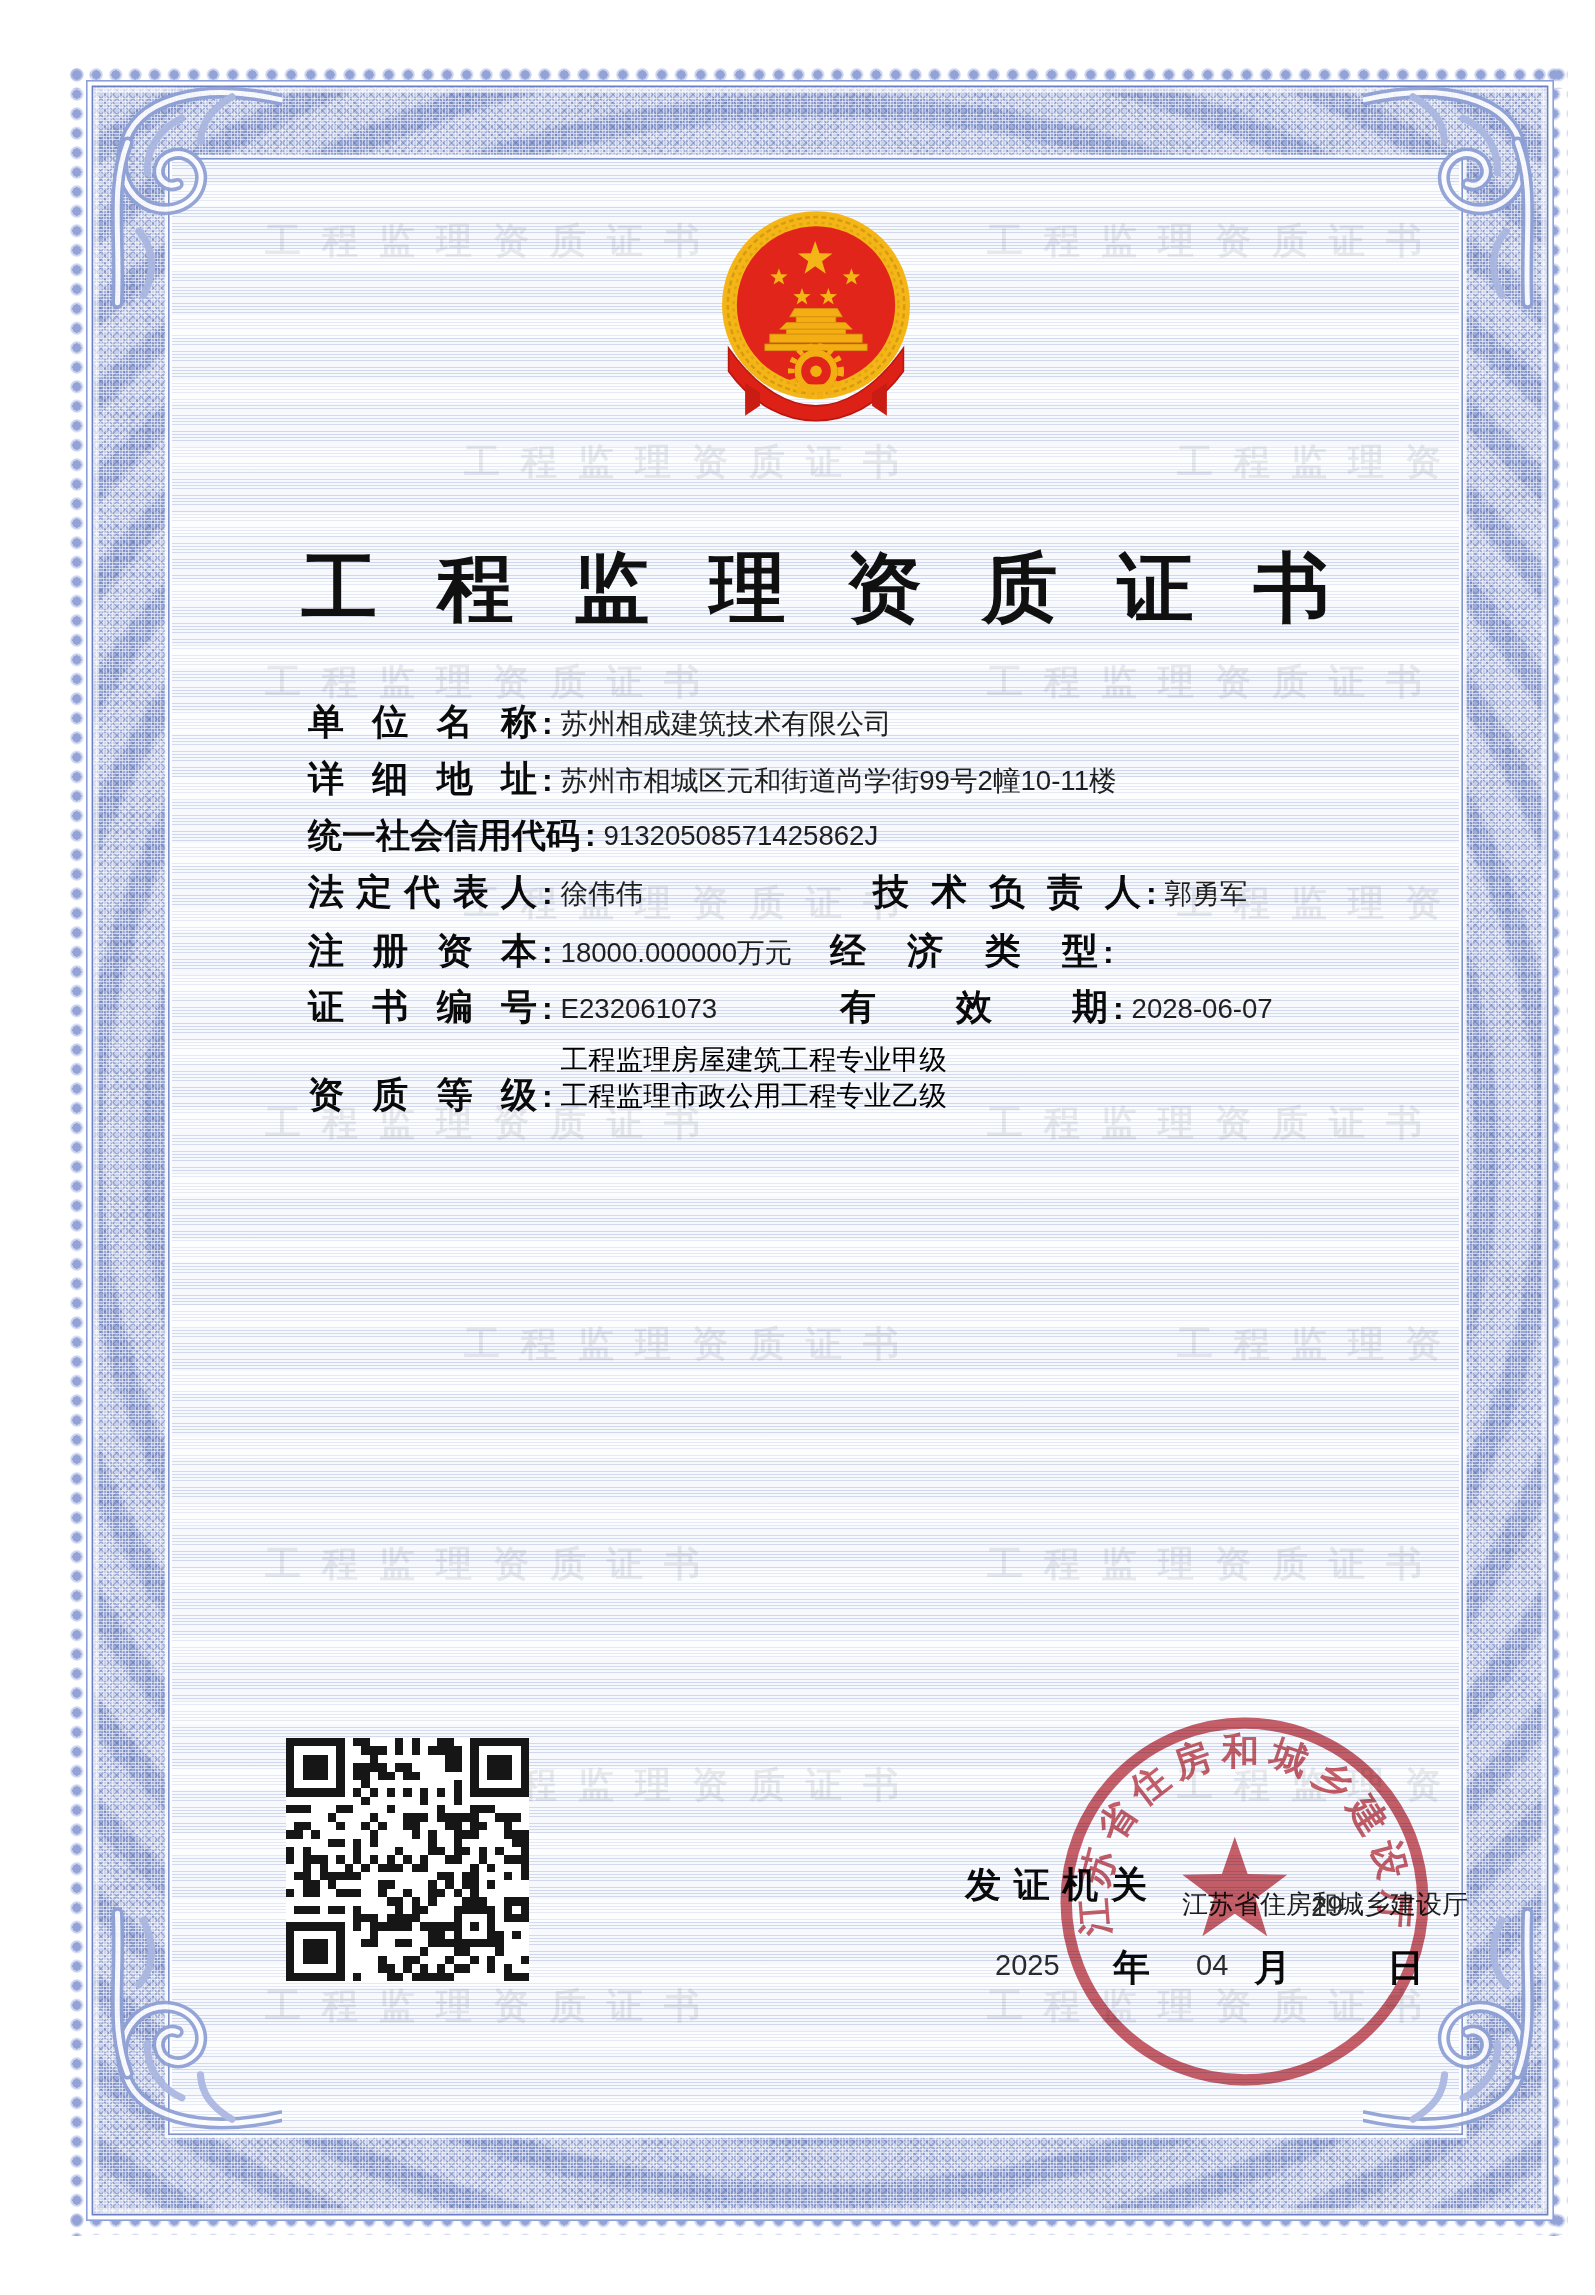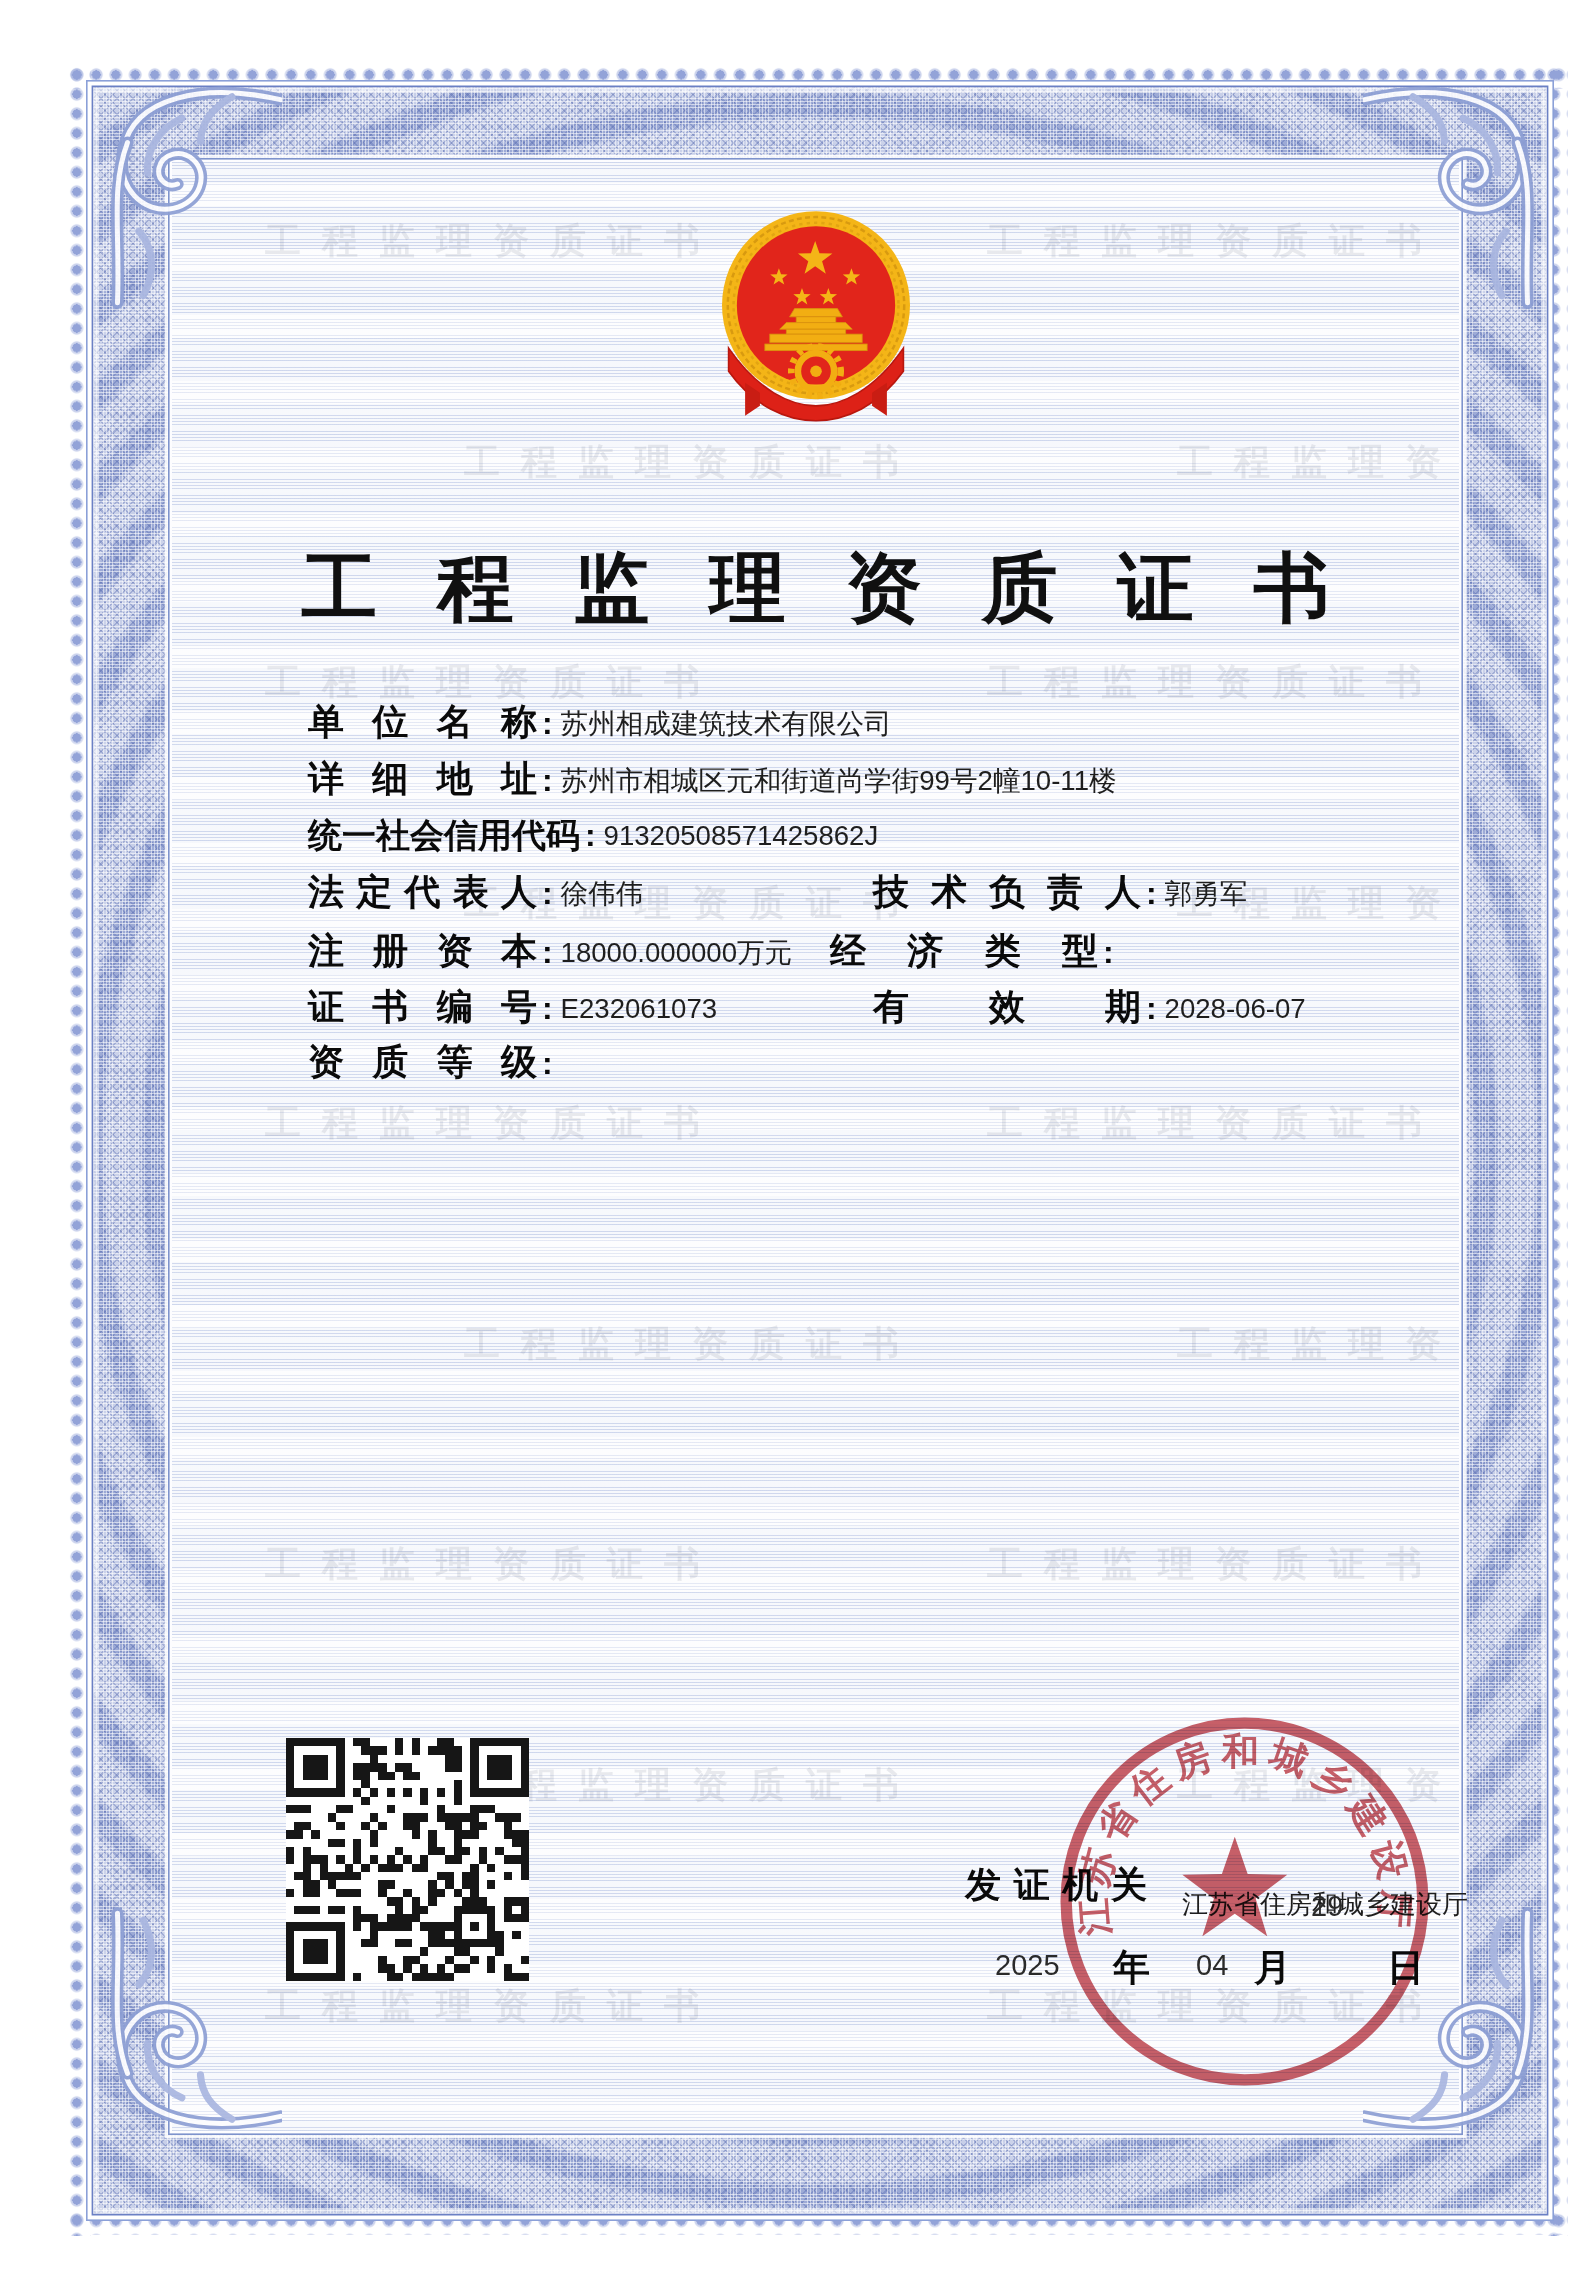--- a/index.html
+++ b/index.html
@@ -201,29 +201,33 @@
   <div class="row" style="left:802px;top:931px">
     <span class="lbl lbl-r">经 济 类 型</span>
     <span class="colon">:</span>
   </div>
 
   <div class="row" style="left:280px;top:987px">
     <span class="lbl">证 书 编 号</span>
     <span class="colon">:</span>
     <span class="val">E232061073</span>
   </div>
-  <div class="row" style="left:845px;top:987px">
+  <div class="row" style="left:812px;top:987px">
     <span class="lbl lbl-r">有 效 期</span>
     <span class="colon">:</span>
     <span class="val">2028-06-07</span>
   </div>
 
   <div class="row" style="left:280px;top:1042px">
     <span class="lbl">资 质 等 级</span>
     <span class="colon">:</span>
+    <span class="val-lines">
+      <span>工程监理房屋建筑工程专业甲级</span>
+      <span>工程监理市政公用工程专业乙级</span>
+    </span>
   </div>
 
   <svg id="qrsvg" class="qr" viewBox="0 0 29 29" shape-rendering="crispEdges">
       <rect width="29" height="29" fill="#ffffff"></rect>
       <rect x="0" y="0" width="1" height="1" fill="#161616"></rect>
       <rect x="1" y="0" width="1" height="1" fill="#161616"></rect>
       <rect x="2" y="0" width="1" height="1" fill="#161616"></rect>
       <rect x="3" y="0" width="1" height="1" fill="#161616"></rect>
       <rect x="4" y="0" width="1" height="1" fill="#161616"></rect>
       <rect x="5" y="0" width="1" height="1" fill="#161616"></rect>

